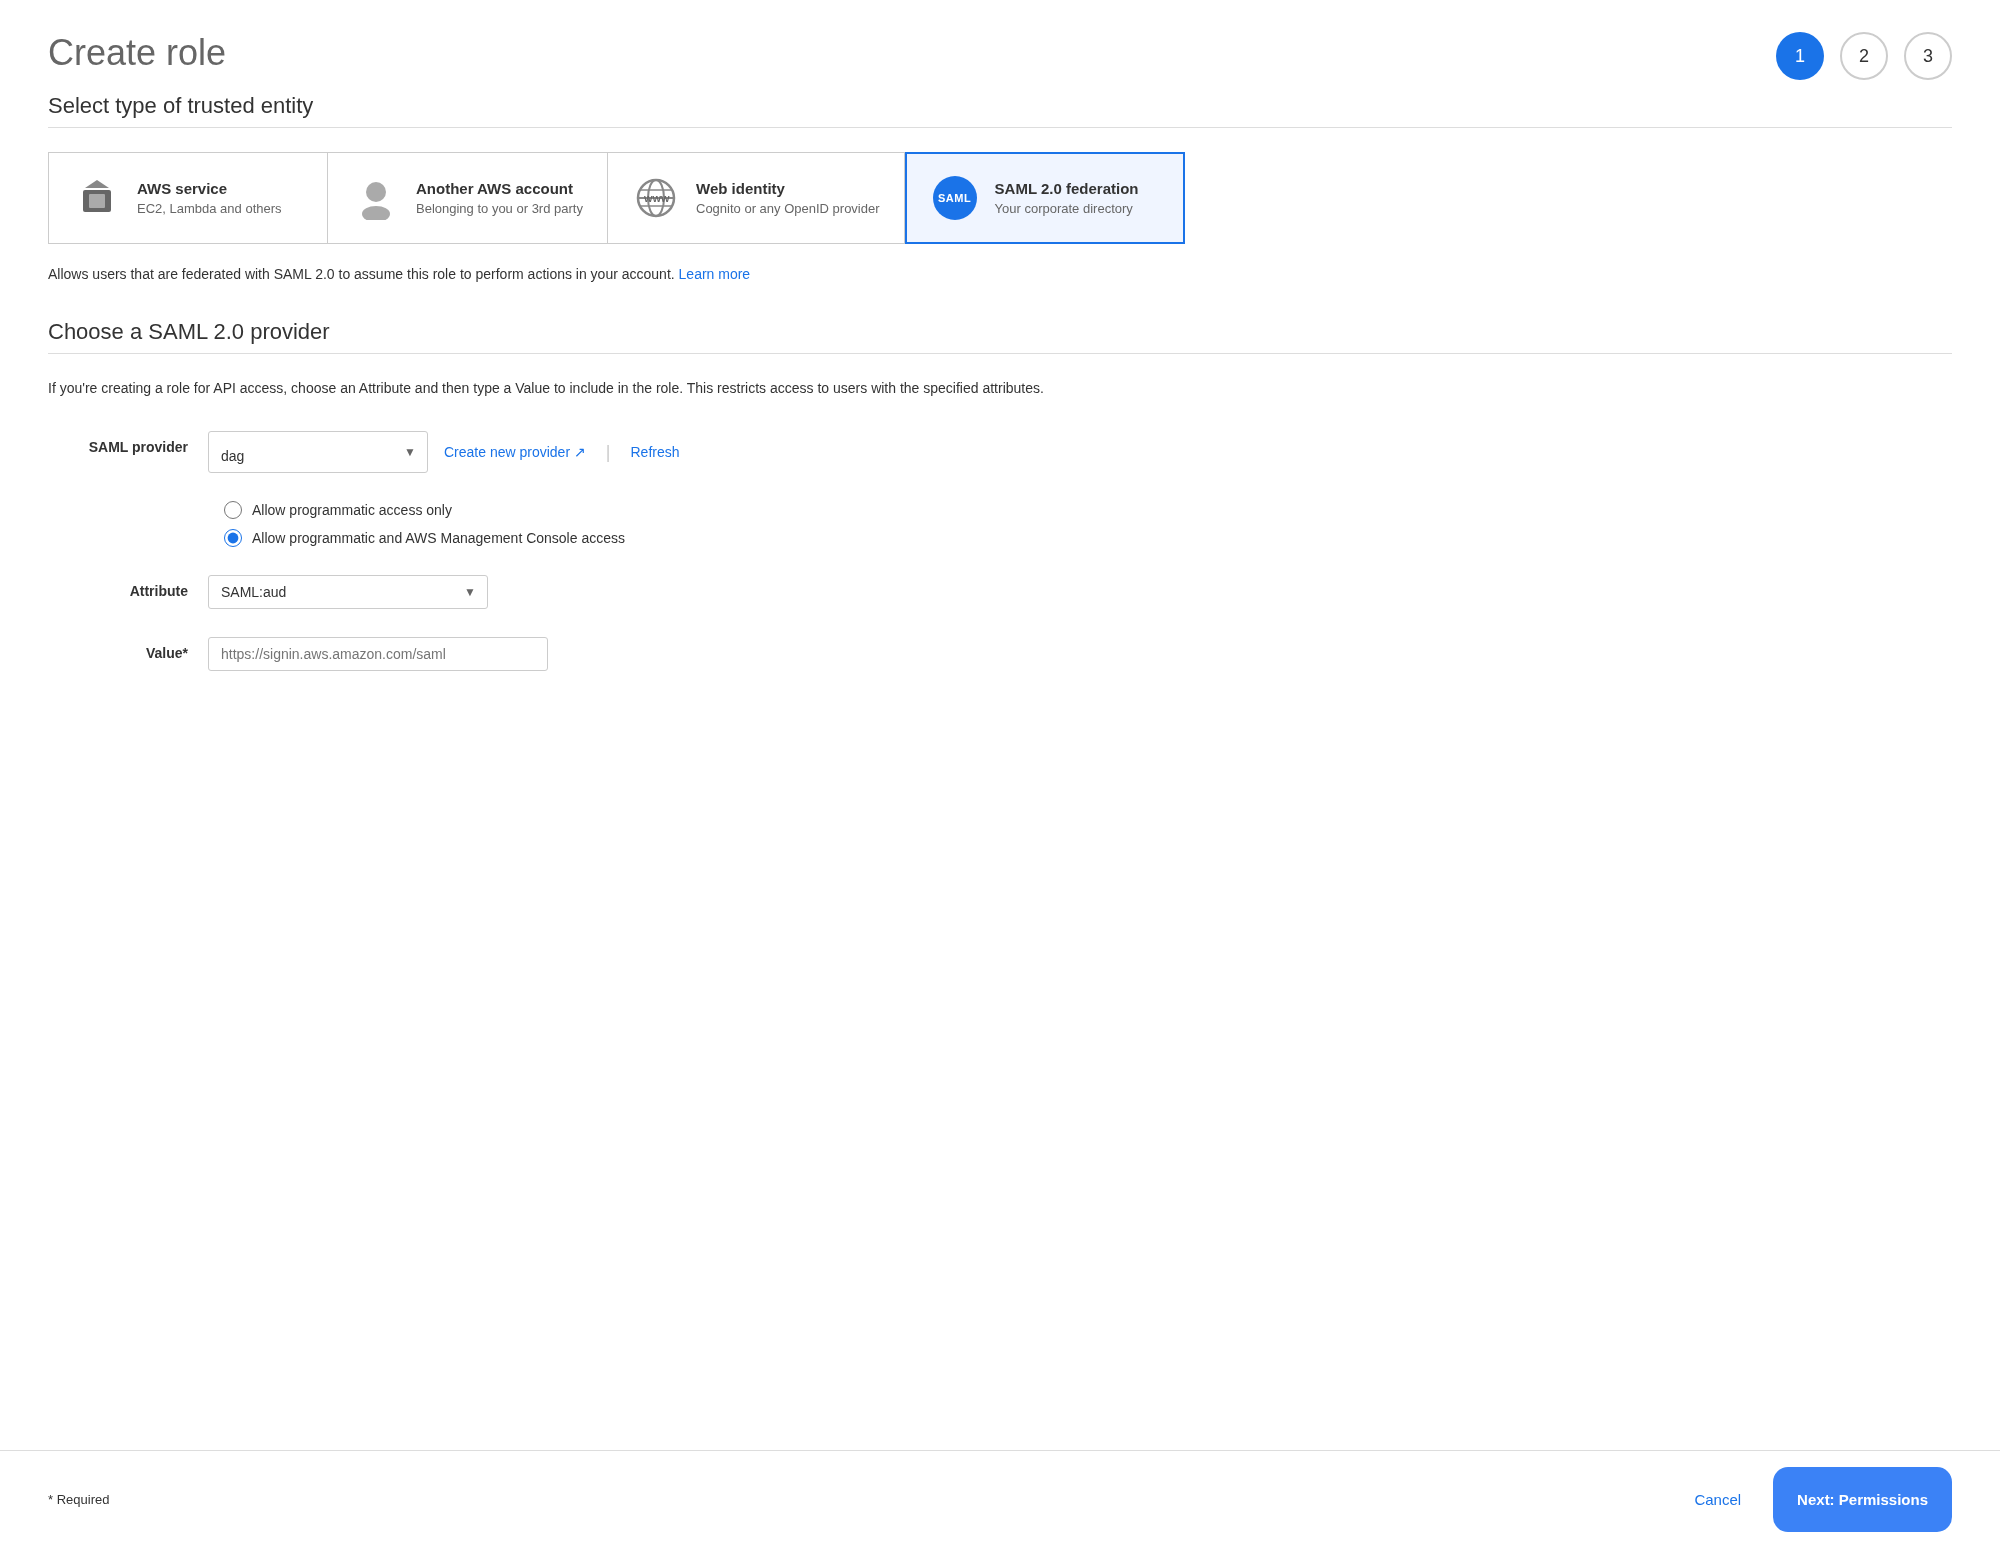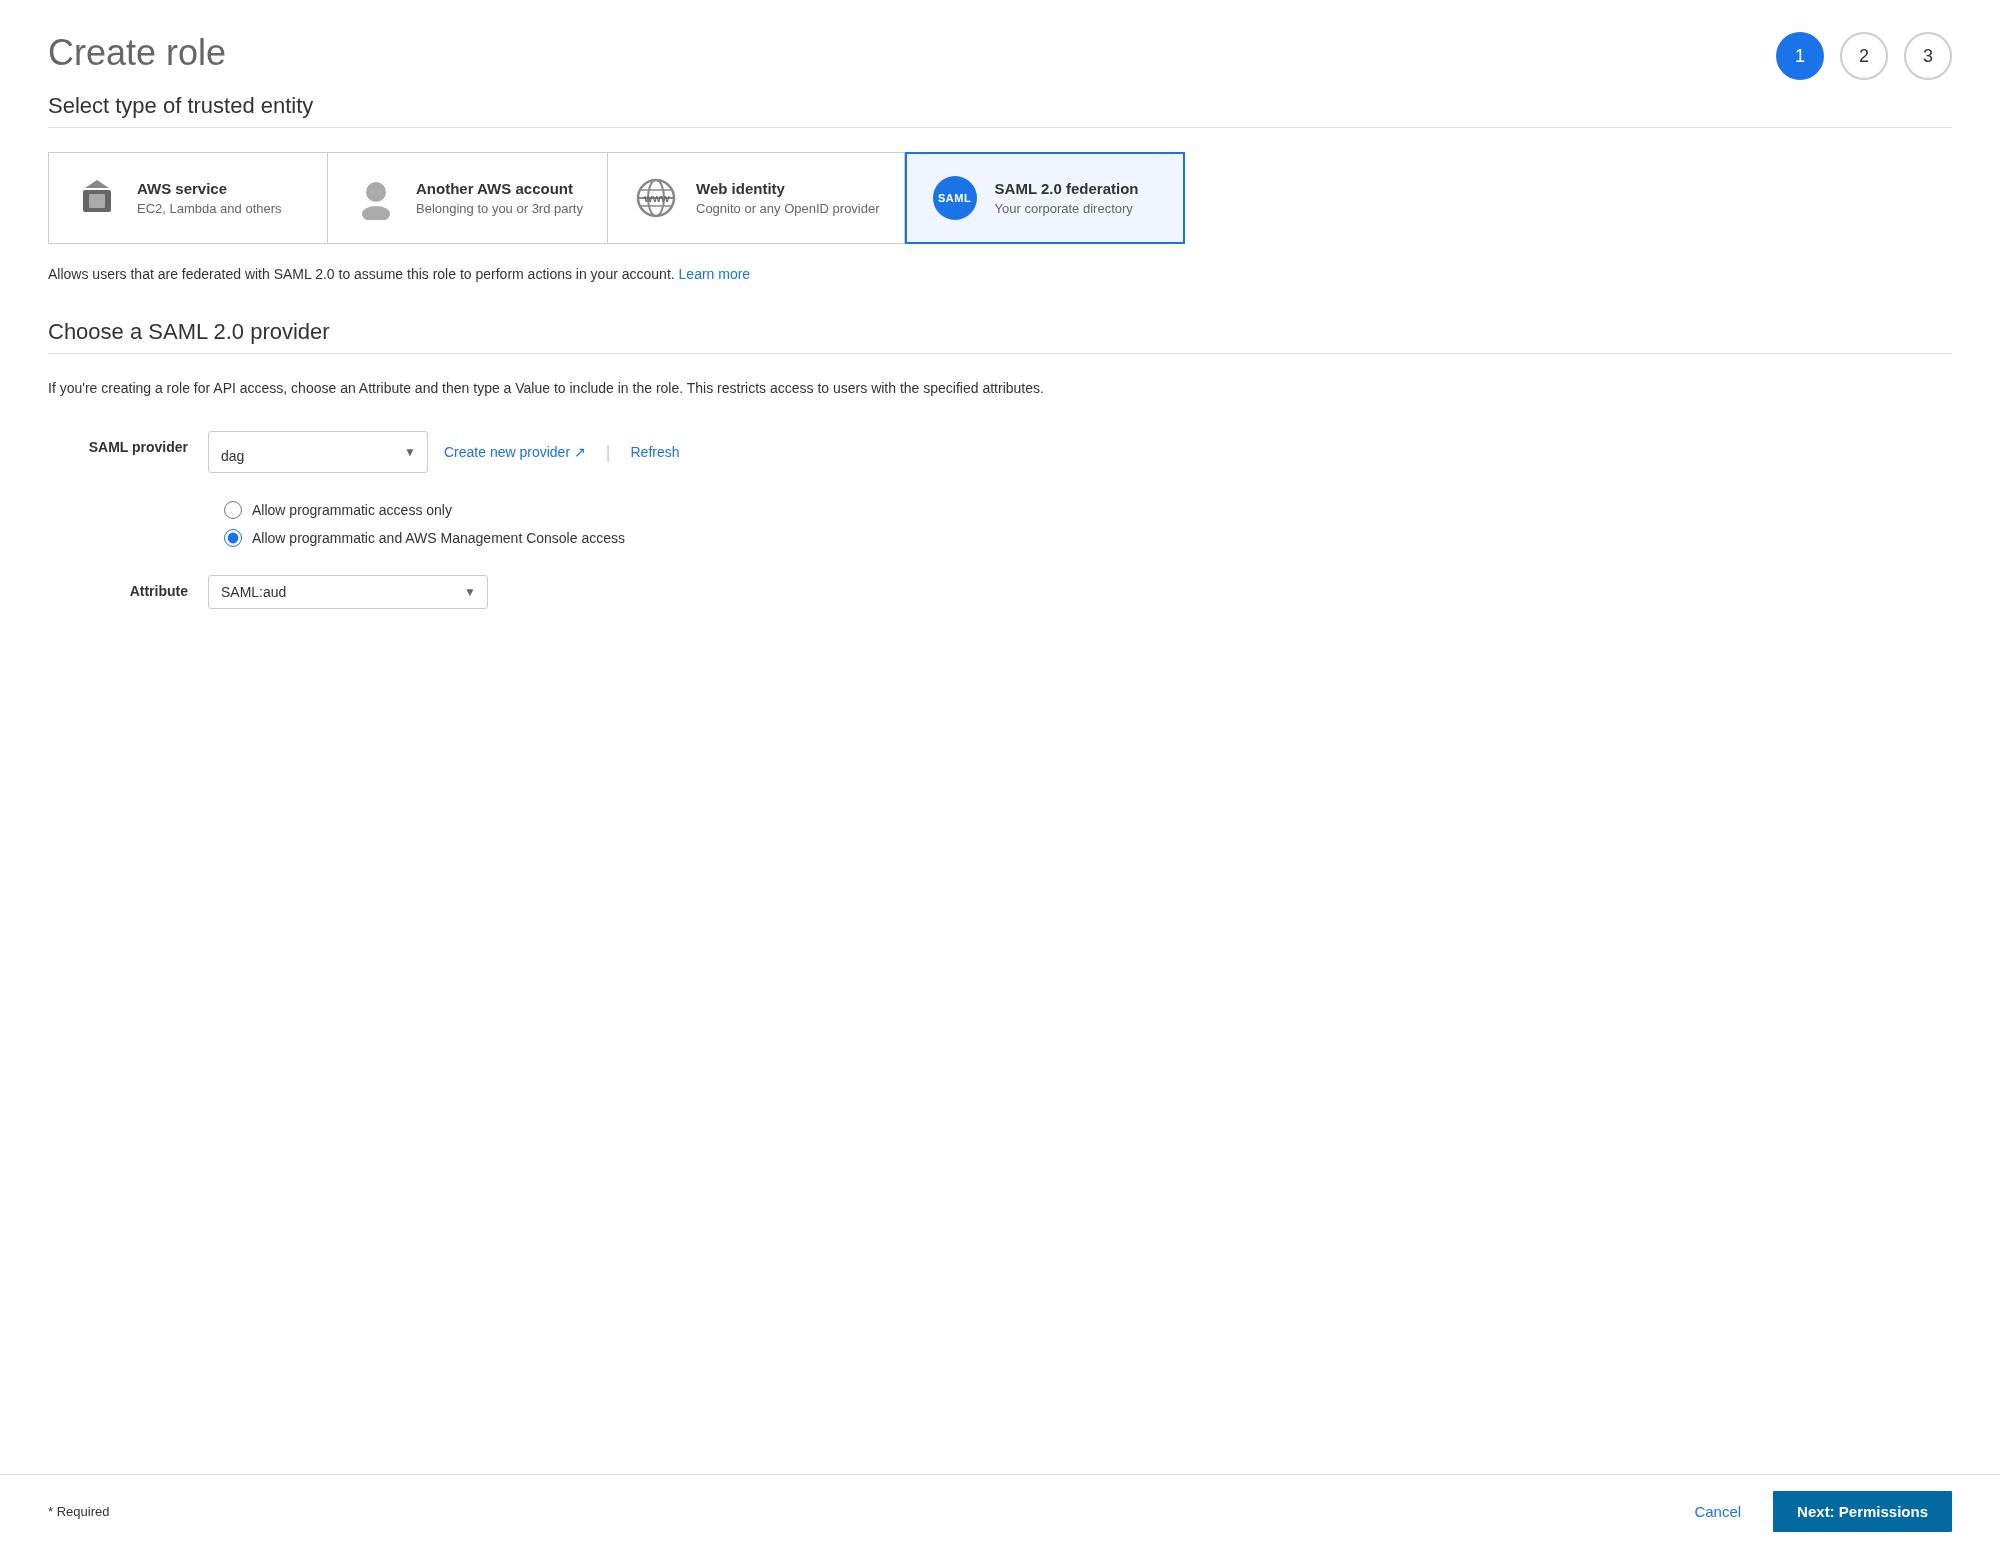--- a/index.html
+++ b/index.html
@@ -349,25 +349,25 @@
       font-size: 15px;
       font-weight: 500;
       background: none;
       border: none;
       cursor: pointer;
       padding: 8px 16px;
       text-decoration: none;
     }
 
     .next-btn {
-      background: #0369a1;
+      background: #3b82f6;
       color: white;
       border: none;
-      border-radius: 1px;
-      padding: 12px 24px;
+      border-radius: 15px;
+      padding: 24px 24px;
       font-size: 15px;
       font-weight: 600;
       cursor: pointer;
     }
   </style>
 </head>
 <body>
 
 <div class="main-content">
 
@@ -498,20 +498,24 @@
       <select class="attribute-select">
         <option>SAML:aud</option>
         <option>SAML:iss</option>
         <option>SAML:sub</option>
         <option>SAML:namequalifier</option>
       </select>
       <span class="select-dropdown-arrow">▼</span>
     </div>
   </div>
 
+  <div class="form-row">
+    <label class="form-label">Value*</label>
+    <input type="text" class="value-input" placeholder="https://signin.aws.amazon.com/saml" style="">
+  </div>
 
 </div>
 
 <div class="footer">
   <div class="footer-left">
     <span>* Required</span>
   </div>
   <div class="footer-right">
     <button class="cancel-btn">Cancel</button>
     <button class="next-btn">Next: Permissions</button>

